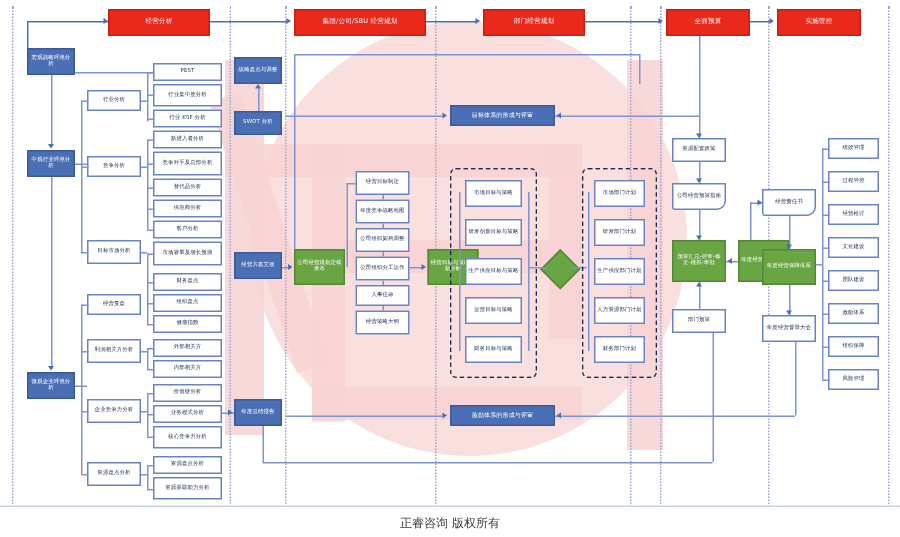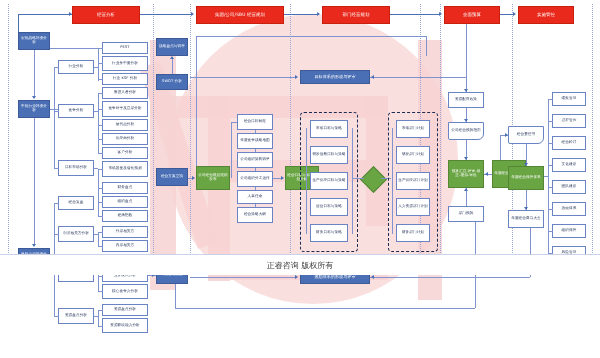--- a/index.html
+++ b/index.html
@@ -1,19 +1,19 @@
 <!DOCTYPE html>
 <html><head>
 <meta charset="utf-8">
 <style>
   html,body{margin:0;padding:0;background:#fff;}
   body{width:600px;height:358px;position:relative;overflow:hidden;
        font-family:"DejaVu Sans","Liberation Sans",sans-serif;}
 
-  #canvas{position:absolute;left:0;top:0;width:600px;height:275px;background:#ffffff;}
+  #canvas{position:absolute;left:0;top:0;width:600px;height:358px;background:#ffffff;}
 
   
   .wm{position:absolute;background:#f7d2d2;opacity:.85;pointer-events:none;}
   .wm-circle{position:absolute;border-radius:50%;background:#f9dcdc;opacity:.9;pointer-events:none;}
 
   
   .lane{position:absolute;top:4px;bottom:14px;border-left:1px dotted #9aa7d4;}
 
   
   .node{position:absolute;box-sizing:border-box;display:flex;align-items:center;

